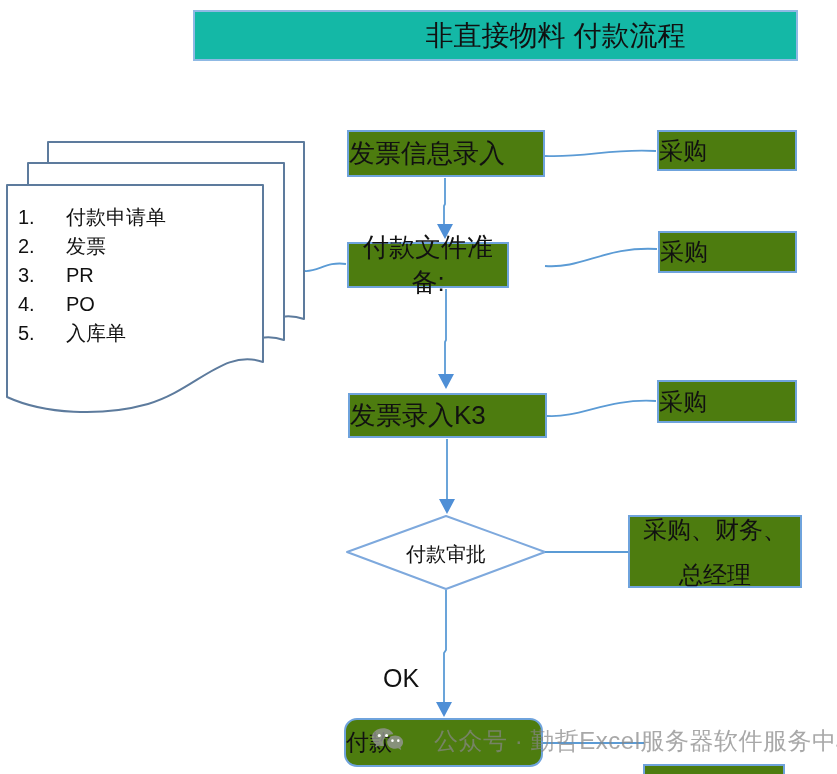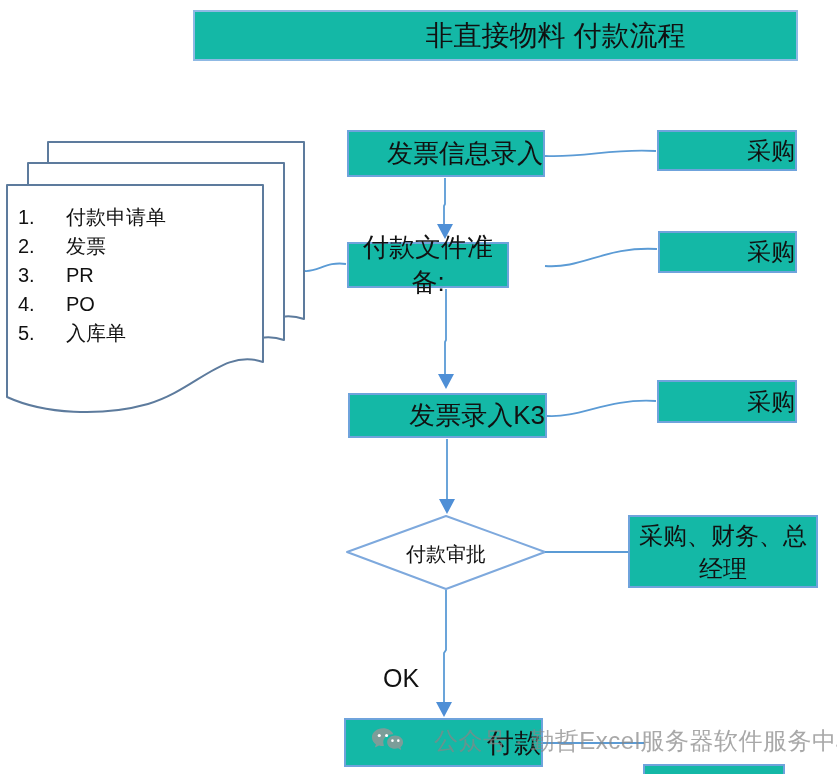--- a/index.html
+++ b/index.html
@@ -1,35 +1,35 @@
 <!DOCTYPE html>
 <html><head>
 <meta charset="utf-8">
 <style>
   html,body{margin:0;padding:0;background:#ffffff;}
   body{font-family:"Liberation Sans","DejaVu Sans",sans-serif;color:#1a1a1a;}
   .canvas{position:relative;width:837px;height:774px;background:#ffffff;overflow:hidden;}
   .svg-layer{position:absolute;left:0;top:0;width:837px;height:774px;}
 
-  .box{position:absolute;background:#14b8a6;border:2px solid #6FA3DC;
-       display:flex;align-items:center;justify-content:flex-end;
+  .box{position:absolute;background:#4d7c0f;border:2px solid #6FA3DC;
+       display:flex;align-items:center;justify-content:flex-start;
        font-size:26px;color:#111;box-sizing:border-box;text-align:center;}
   .title-box{position:absolute;left:193px;top:10px;width:605px;height:51px;
        border:2px solid #8FB9E4;background:#14b8a6;display:flex;align-items:center;
        justify-content:center;font-size:28px;color:#111;box-sizing:border-box;
        padding-left:120px;}
   .role-box{font-size:24px;}
   .box-step1{left:347px;top:130px;width:198px;height:47px;}
   .box-step2{left:347px;top:242px;width:162px;height:46px;}
   .box-step3{left:348px;top:393px;width:199px;height:45px;}
-  .box-step4{left:344px;top:718px;width:199px;height:49px;font-size:27px;}
+  .box-step4{left:344px;top:718px;width:199px;height:49px;font-size:23px;border-radius:13px;}
   .box-role1{left:657px;top:130px;width:140px;height:41px;}
   .box-role2{left:658px;top:231px;width:139px;height:42px;}
   .box-role3{left:657px;top:380px;width:140px;height:43px;}
-  .box-role4{left:628px;top:515px;width:190px;height:73px;line-height:33px;padding:2px 8px;}
+  .box-role4{left:628px;top:515px;width:174px;height:73px;line-height:45px;padding:2px 8px;}
   .box-role5{left:643px;top:764px;width:142px;height:44px;}
 
   .diamond-label{position:absolute;left:365px;top:541px;width:162px;text-align:center;
        font-size:20px;color:#111;}
   .ok-label{position:absolute;left:383px;top:624px;font-size:25px;color:#111;margin-top:40px;}
 
   .doc-list{position:absolute;left:18px;top:203px;width:235px;font-size:20px;
        color:#111;line-height:29px;}
   .doc-item{display:flex;}
   .doc-item .num{width:48px;flex:0 0 48px;}

